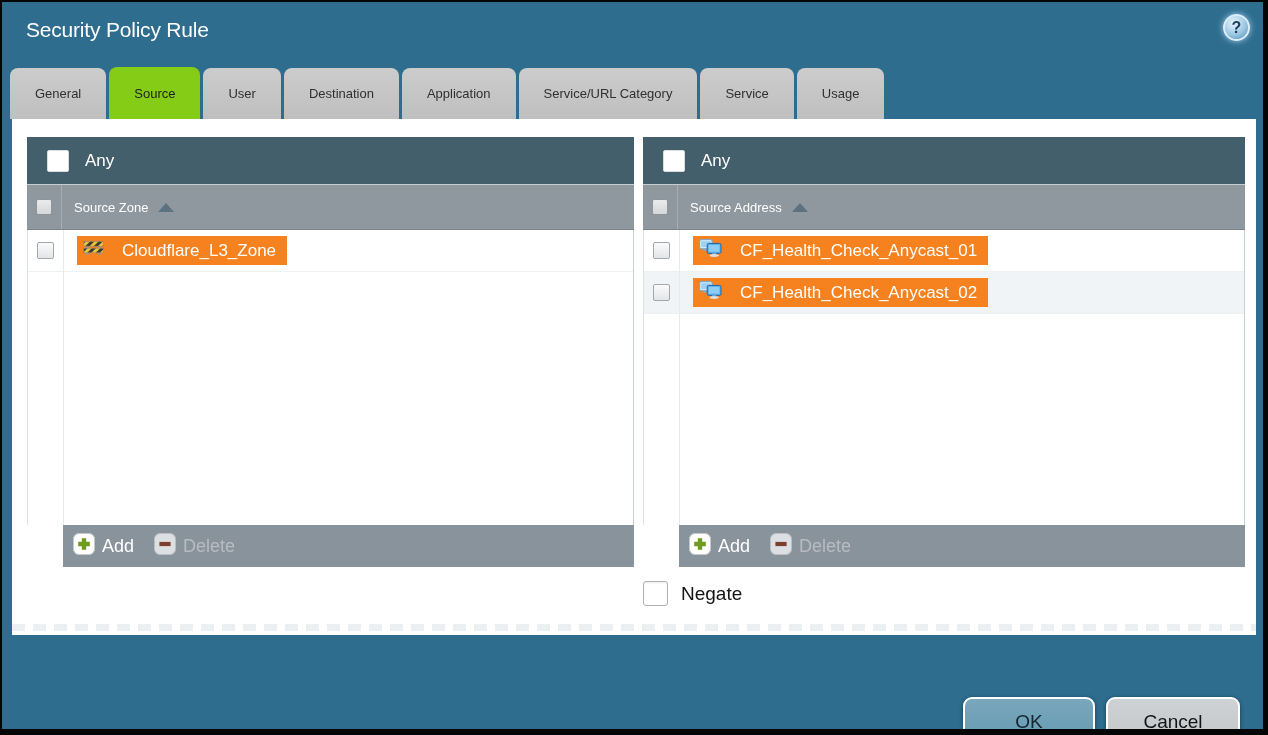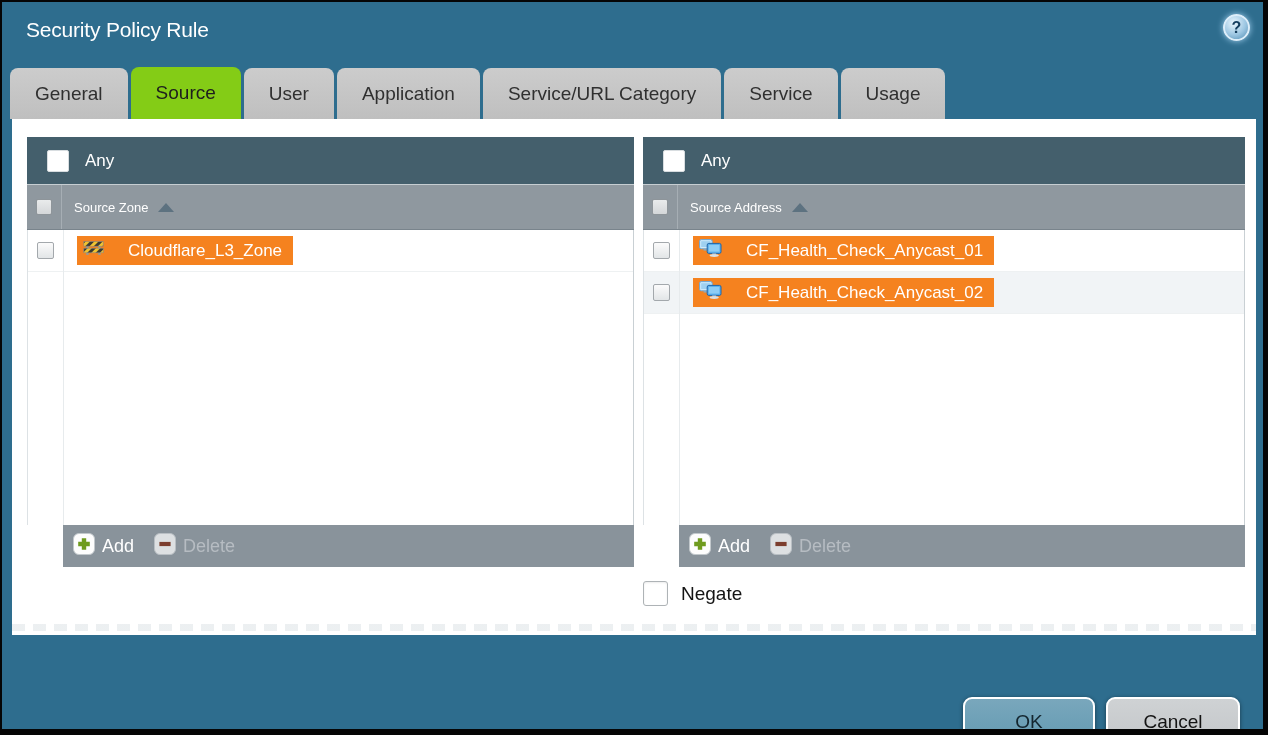--- a/index.html
+++ b/index.html
@@ -23,21 +23,21 @@
     color:#143d5e;font-weight:bold;font-size:16px;
     display:flex;align-items:center;justify-content:center;cursor:pointer;
   }
   
   .tabs{
     position:absolute;left:8px;top:66px;height:51px;
     display:flex;gap:3px;align-items:flex-end;z-index:3;
   }
   .tab{
     height:51px;display:flex;align-items:center;
-    padding:0 25px;font-size:19px;color:#303030;
+    padding:0 25px;font-size:13px;color:#303030;
     background:linear-gradient(#cccccc,#bfbfbf);
     border-radius:8px 8px 0 0;cursor:pointer;white-space:nowrap;
   }
   .tab.active{background:#84cc16;color:#1e1e1e;height:52px;}
   
   .content{
     position:absolute;left:10px;top:117px;width:1244px;height:516px;
     background:#fff;z-index:2;
   }
   .content::after{ 
@@ -76,21 +76,21 @@
     border-bottom:9px solid #5d7280;
   }
   .list{
     flex:1 1 auto;background:#fff;position:relative;overflow:hidden;
     border-left:1px solid #dde2e5;border-right:1px solid #c9d0d4;
   }
   .list::before{content:'';position:absolute;left:35px;top:0;bottom:0;width:1px;background:#e7ebed;}
   .row{height:42px;display:flex;align-items:center;border-bottom:1px solid #eef1f2;}
   .row.alt{background:#f1f4f6;}
   .pill{
-    margin-left:14px;height:29px;display:inline-flex;align-items:center;gap:24px;
+    margin-left:14px;height:29px;display:inline-flex;align-items:center;gap:18px;
     background:#f5821f;color:#fff;font-size:17px;padding:0 11px 0 6px;cursor:pointer;
   }
   .panel-footer{
     height:42px;background:#89939b;display:flex;align-items:center;
     gap:20px;padding-left:10px;flex:0 0 auto;margin-left:36px;
   }
   .bar-btn{display:flex;align-items:center;gap:7px;cursor:pointer;}
   .bar-btn .btn-label{color:#fff;font-size:18px;}
   .bar-btn.disabled .btn-label{color:#b6bcc2;}
   
@@ -114,20 +114,21 @@
 
 <div class="window">
 
   <div class="title">Security Policy Rule</div>
   <div class="help-icon">?</div>
 
   <div class="tabs">
     <div class="tab">General</div>
     <div class="tab active">Source</div>
     <div class="tab">User</div>
+    <div class="tab">Destination</div>
     <div class="tab">Application</div>
     <div class="tab">Service/URL Category</div>
     <div class="tab">Service</div>
     <div class="tab">Usage</div>
   </div>
 
   <div class="content">
 
     <div class="panel left">
       <div class="any-bar">

